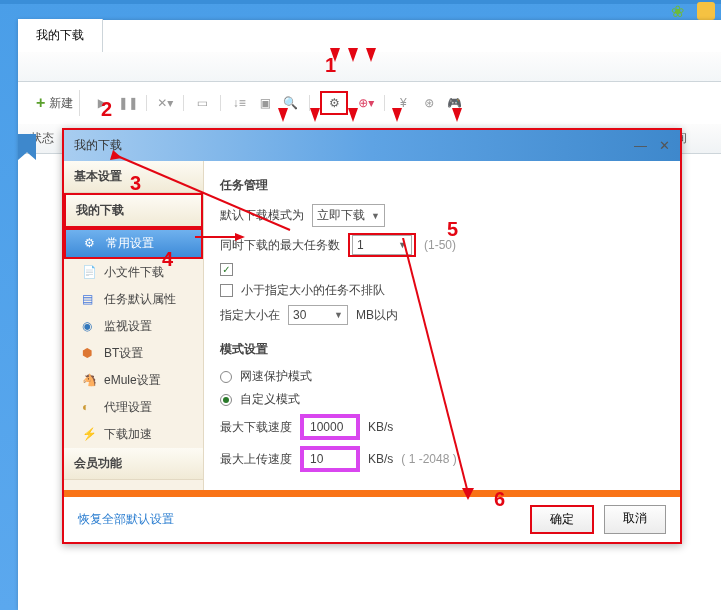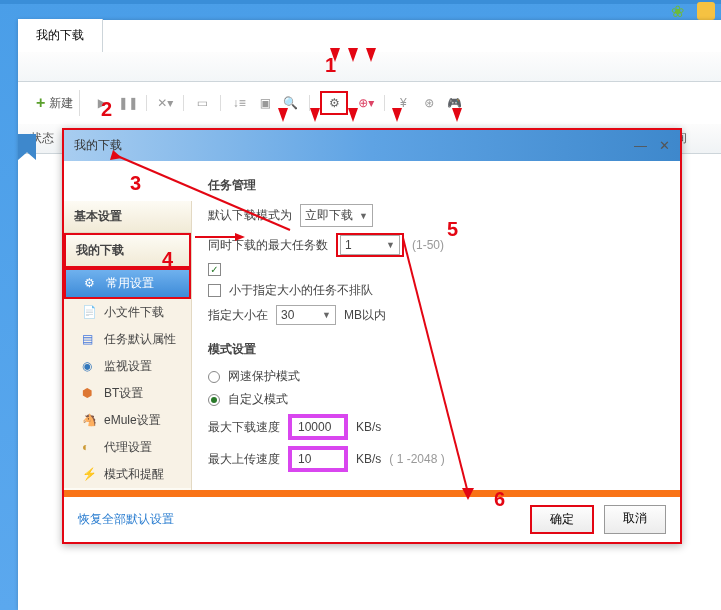--- a/index.html
+++ b/index.html
@@ -25,21 +25,21 @@
     
     .column-header { display: flex; padding: 6px 12px; background: linear-gradient(#fcfcfc,#f0f3f5); border-bottom: 1px solid #cdd5da; color: #555; }
     .col-state { width: 40px; } .col-type { width: 40px; } .col-name { flex: 1; } .col-size { width: 70px; } .col-progress { width: 60px; } .col-remain { width: 70px; }
     
     .settings-dialog { position: absolute; top: 128px; left: 62px; width: 620px; height: 416px; background: #fff; border: 2px solid #e30613; box-shadow: 0 2px 8px rgba(0,0,0,.3); display: flex; flex-direction: column; }
     .dlg-title { background: linear-gradient(90deg, #a8cdf0 0%, #5ea3e4 50%, #3e88cc 100%); color: #333; padding: 7px 10px; display: flex; justify-content: space-between; align-items: center; }
     .dlg-title .ctrls { display: flex; gap: 12px; color: #555; }
     .dlg-title .ctrls span { cursor: pointer; font-size: 13px; }
     .dlg-body { display: flex; flex: 1; overflow: hidden; }
     
-    .sidebar { width: 128px; background: #f8f2e6; border-right: 1px solid #e3d9c3; display: flex; flex-direction: column; overflow-y: auto; margin-top: 40px; }
+    .sidebar { width: 140px; background: #f8f2e6; border-right: 1px solid #e3d9c3; display: flex; flex-direction: column; overflow-y: auto; }
     .side-cat { background: linear-gradient(#fdfbf4,#f1ead6); border-bottom: 1px solid #e3d9c3; padding: 7px 10px; font-weight: bold; color: #444; }
     .side-cat.boxed { border: 2px solid #e30613; }
     .side-item { padding: 5px 8px 5px 18px; display: flex; align-items: center; gap: 6px; color: #444; cursor: pointer; }
     .side-item.active { background: linear-gradient(#6fb1ee,#3e8bd8); color: #fff; }
     .side-item.boxed { border: 2px solid #e30613; }
     .side-icon { width: 16px; height: 16px; display: inline-block; }
     
     .content { flex: 1; padding: 12px 16px; overflow-y: auto; color: #444; }
     .section-title { font-weight: bold; margin: 4px 0 10px; font-family: Liberation Mono, monospace; }
     .row { display: flex; align-items: center; gap: 8px; margin: 6px 0; }
@@ -152,21 +152,21 @@
       <div class="side-item">
           <span class="side-icon" style="color:#a63">🐴</span>
           <span>eMule设置</span>
         </div>
       <div class="side-item">
           <span class="side-icon" style="color:#c93">◐</span>
           <span>代理设置</span>
         </div>
       <div class="side-item">
           <span class="side-icon" style="color:#ea3">⚡</span>
-          <span>模式和提醒</span>
+          <span>下载加速</span>
         </div>
       <div class="side-cat">会员功能</div>
     </div>
 
     <div class="content">
       <div class="section-title">任务管理</div>
       <div class="row">
         <span>默认下载模式为</span>
         <span class="small-select">
             <span>立即下载</span>

